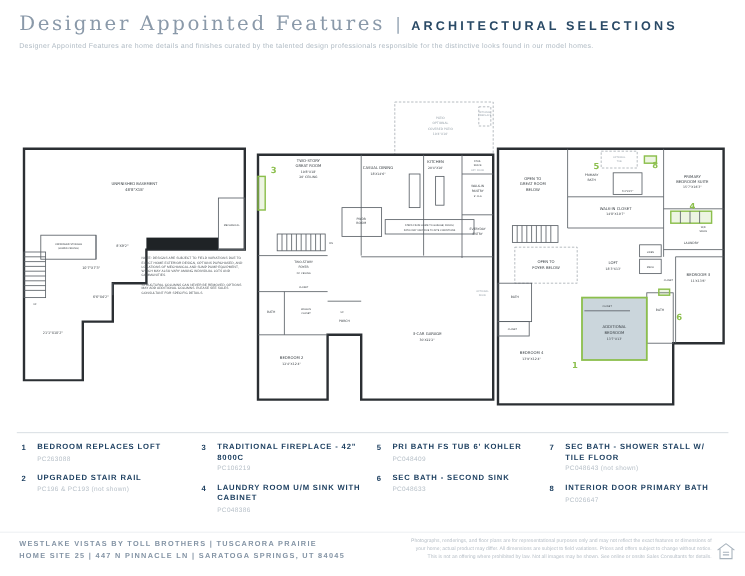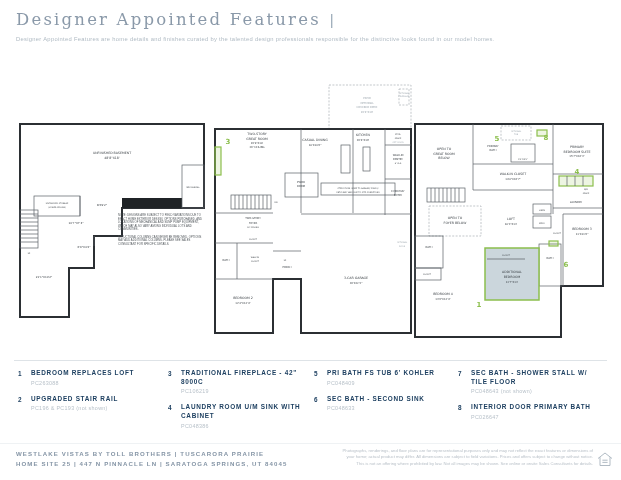--- a/index.html
+++ b/index.html
@@ -46,20 +46,21 @@
   .eh-icon{position:absolute;right:8px;top:452px;}
 </style>
 </head>
 <body>
 
 <div class="page">
 
   <div class="hdr">
     <span class="h-serif">Designer Appointed Features</span>
     <span class="h-sep">|</span>
+    <span class="h-caps">ARCHITECTURAL SELECTIONS</span>
   </div>
   <p class="subtitle">Designer Appointed Features are home details and finishes curated by the talented design professionals responsible for the distinctive looks found in our model homes.</p>
 
   <div class="plan plan1">
     <svg width="196" height="200" viewBox="0 0 196 200">
       <path class="w" d="M6,6 H190 V90 H108 V118 H80 V150 H55 V199 H6 Z"></path>
       <rect x="108" y="80" width="60" height="10" fill="#1F2326"></rect>
       <rect class="i" x="168" y="47" width="22" height="43"></rect>
       <rect class="i" x="20" y="78" width="46" height="20"></rect>
       <rect class="i" x="6" y="92" width="18" height="38"></rect>

